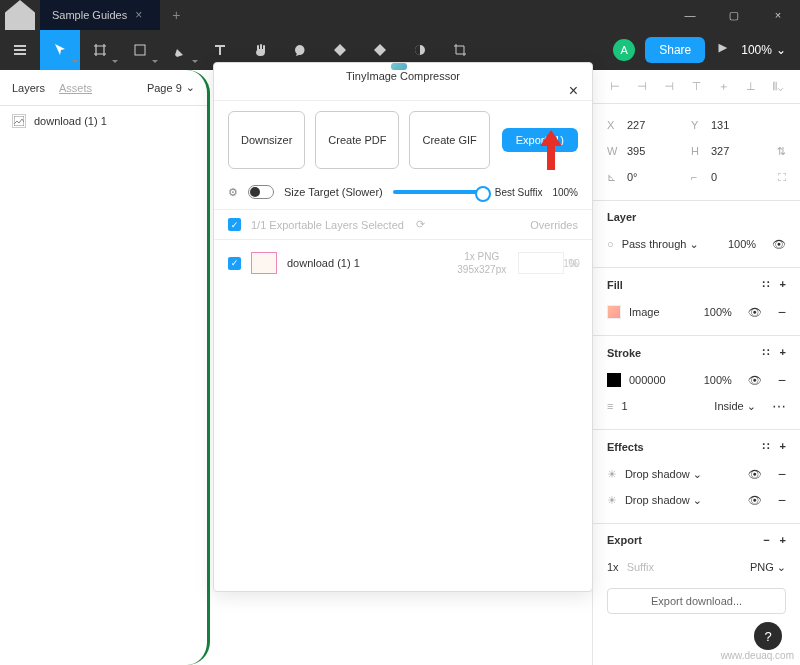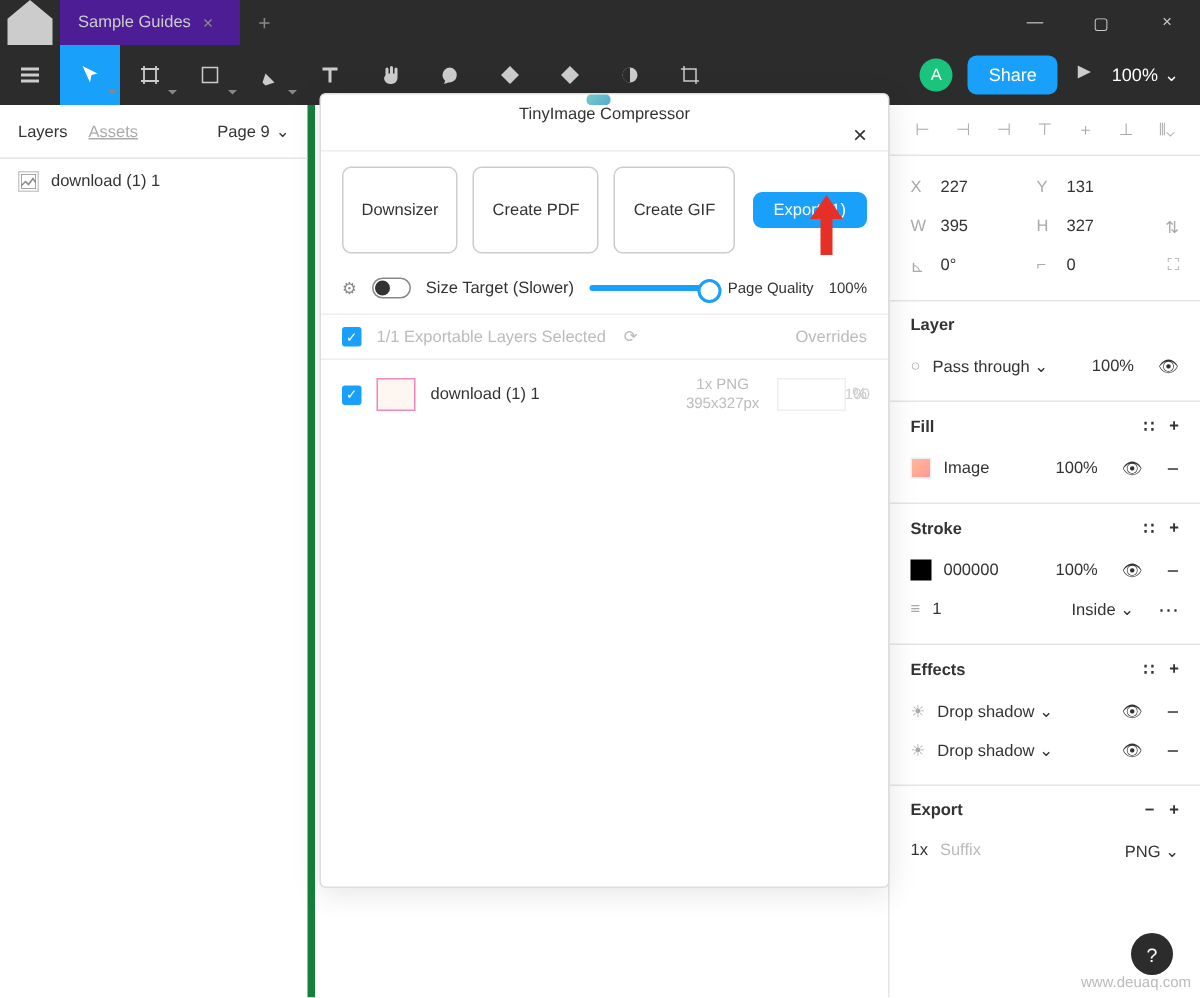--- a/index.html
+++ b/index.html
@@ -1,41 +1,41 @@
 <!DOCTYPE html>
 <html><head>
 <meta charset="utf-8">
 <style>
 * { box-sizing: border-box; margin: 0; padding: 0; font-family: -apple-system, BlinkMacSystemFont, "Segoe UI", sans-serif; }
 body { background: #fff; width: 800px; height: 665px; overflow: hidden; position: relative; }
 
 
 .titlebar { height: 30px; background: #2c2c2c; display: flex; align-items: center; color: #ccc; font-size: 11px; }
 .titlebar .home { width: 40px; display:flex; justify-content:center; align-items:center; }
-.titlebar .tab { padding: 0 18px 0 12px; height: 30px; display:flex; align-items:center; background:#4c1d95; position:relative; }
+.titlebar .tab { padding: 0 18px 0 12px; height: 30px; display:flex; align-items:center; background:#0f172a; position:relative; }
 .titlebar .tab-close { margin-left: 8px; color:#888; font-size:12px; }
 .titlebar .newtab { padding: 0 12px; color:#888; font-size:14px; }
 .titlebar .spacer { flex:1; }
 .titlebar .winbtn { width: 44px; height:30px; display:flex; align-items:center; justify-content:center; color:#ccc; }
 
 
 .toolbar { height: 40px; background: #2c2c2c; display:flex; align-items:center; }
 .tool { width: 40px; height:40px; display:flex; align-items:center; justify-content:center; color:#ccc; position:relative; }
 .tool.menu { background:#2c2c2c; }
 .tool.active { background:#18a0fb; color:#fff; }
 .tool svg { width:16px; height:16px; }
 .tool .caret { position:absolute; right:2px; bottom:4px; border:3px solid transparent; border-top-color:#888; width:0; height:0; }
 .toolbar .spacer { flex:1; }
 .avatar { width:22px; height:22px; border-radius:50%; background:#1bc47d; color:#fff; display:flex; align-items:center; justify-content:center; font-size:11px; margin-right:10px; }
 .share-btn { background:#18a0fb; color:#fff; border:none; border-radius:6px; padding:6px 14px; font-size:12px; margin-right:10px; }
 .play { color:#ccc; margin-right:12px; }
 .zoom { color:#fff; font-size:12px; margin-right:14px; display:flex; align-items:center; gap:4px; }
 
 
-.leftpanel { position:absolute; top:70px; left:0; width:210px; height:595px; border-right:5px solid #15803d; background:#fff; }
+.leftpanel { position:absolute; top:70px; left:0; width:210px; height:595px; border-right:3px solid #15803d; background:#fff;border-radius:23px; }
 .leftpanel .tabs { display:flex; align-items:center; height:36px; border-bottom:1px solid #e5e5e5; padding:0 12px; font-size:11px; color:#333; }
 .leftpanel .tabs .t { margin-right:14px; }
 .leftpanel .tabs .t.inactive { color:#aaa;text-decoration:underline; }
 .leftpanel .tabs .page { margin-left:auto; display:flex; align-items:center; gap:4px; color:#333; }
 .leftpanel .layer-row { display:flex; align-items:center; height:30px; padding:0 12px; font-size:11px; color:#333; gap:8px; }
 .leftpanel .layer-row .thumb { width:14px; height:14px; border:1px solid #ccc; display:flex; align-items:center; justify-content:center; }
 
 
 .rightpanel { position:absolute; top:70px; right:0; width:208px; height:595px; border-left:1px solid #e5e5e5; background:#fff; overflow:hidden; font-size:11px; color:#333; }
 .rightpanel .tabs { display:flex; gap:14px; height:36px; align-items:center; padding:0 14px; border-bottom:1px solid #e5e5e5; }
@@ -324,41 +324,42 @@
       <span class="icons">
           <span>−</span>
           <span>+</span>
         </span>
     </div>
     <div class="row export-btn-row">
       <span><span>1x</span></span>
       <span class="suffix">Suffix</span>
       <span style="margin-left:auto"><span>PNG</span> ⌄</span>
     </div>
+    <div class="export-full">Export download...</div>
   </div>
 </div>
 
 <div class="modal">
   <div class="mhead">
     <span class="logo"></span>
     <span>TinyImage Compressor</span>
     <span class="close">×</span>
   </div>
   <div class="mactions">
     <button class="pill">Downsizer</button>
     <button class="pill">Create PDF</button>
     <button class="pill">Create GIF</button>
     <button class="export">Export (1)</button>
   </div>
   <div class="slider-row">
     <span style="color:#888">⚙</span>
     <span class="toggle"></span>
     <span>Size Target (Slower)</span>
     <span class="slider"></span>
-    <span style="font-size:10px;white-space:nowrap">Page Quality</span>
+    <span style="font-size:10px;white-space:nowrap">Best Suffix</span>
     <span style="font-size:10px">100%</span>
   </div>
   <div class="sel-row">
     <span class="chk">✓</span>
     <span>1/1 Exportable Layers Selected</span>
     <span class="refresh">⟳</span>
     <span class="ov">Overrides</span>
   </div>
   <div class="item-row">
     <span class="chk" style="width:13px;height:13px;background:#18a0fb;border-radius:2px;display:flex;align-items:center;justify-content:center;color:#fff;font-size:9px">✓</span>

